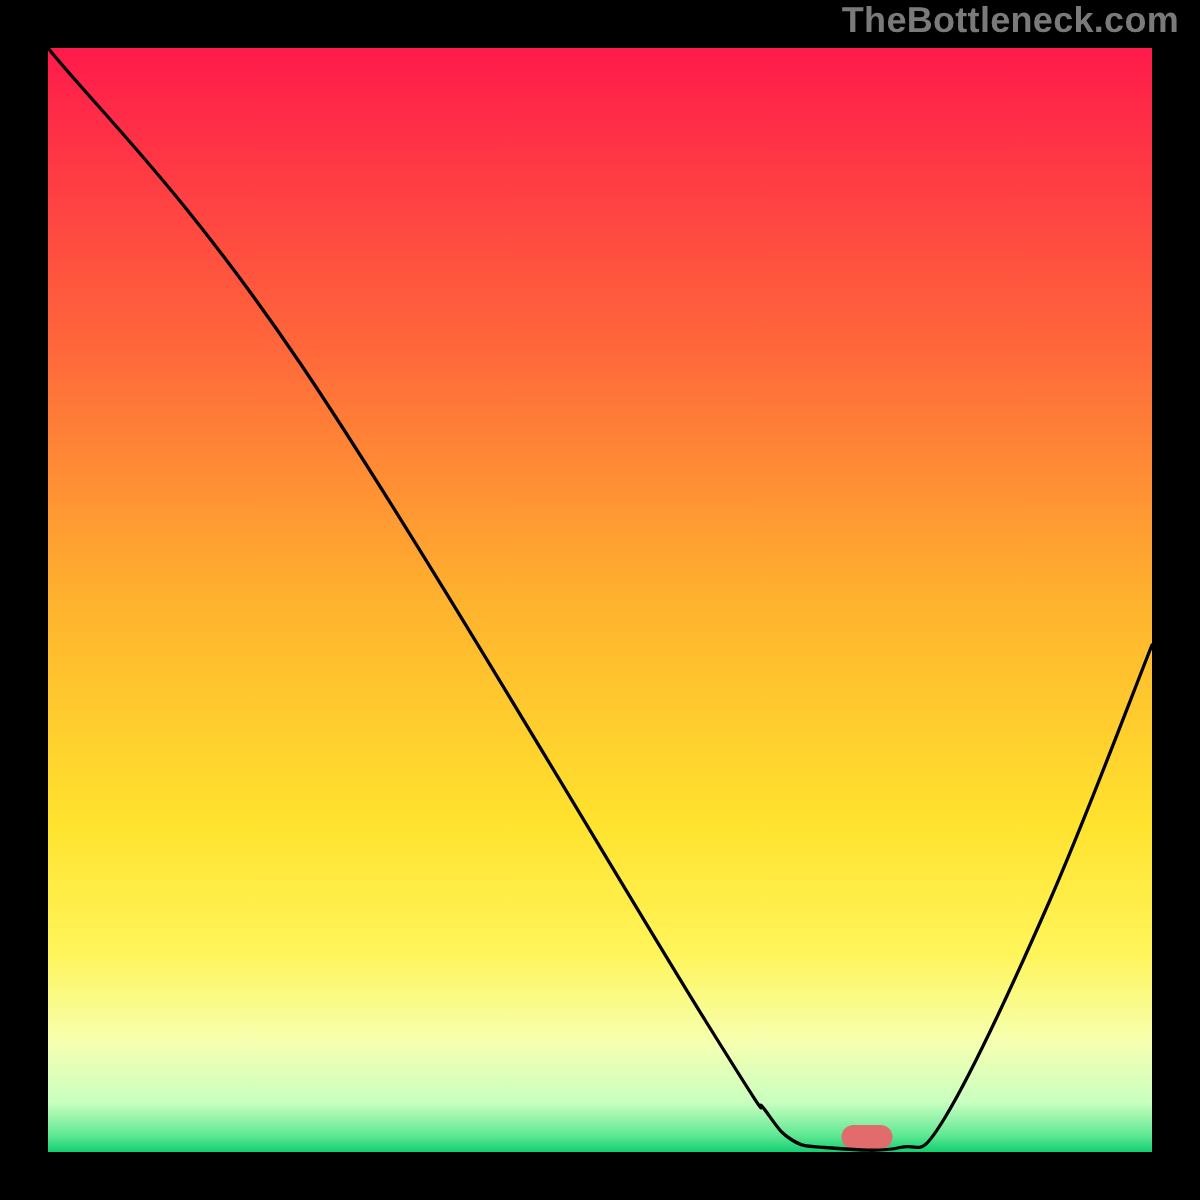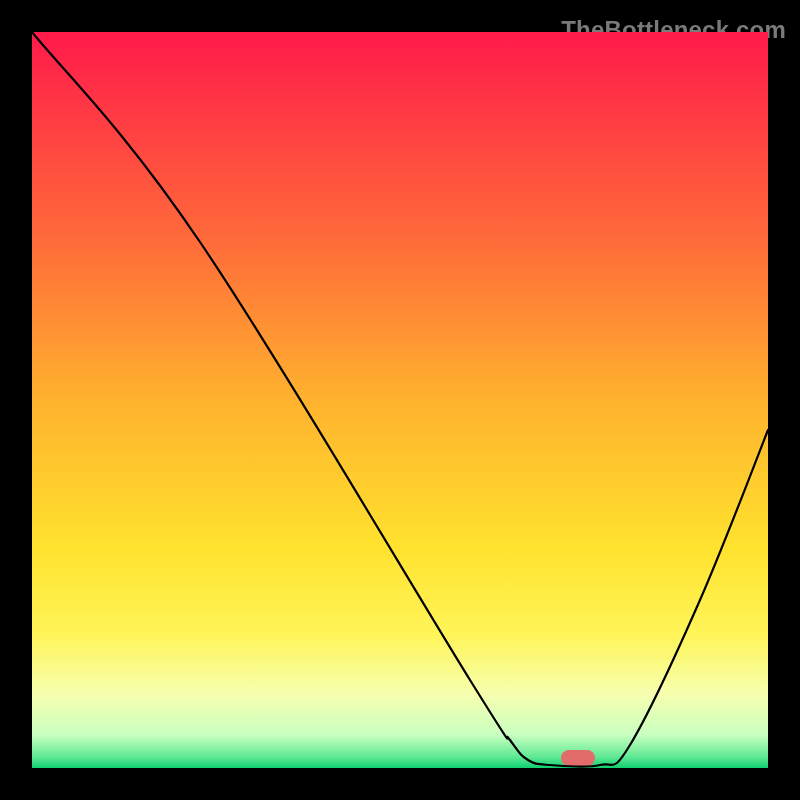--- a/index.html
+++ b/index.html
@@ -11,21 +11,21 @@
     overflow: hidden;
   }
   .frame {
     position: relative;
     width: 800px;
     height: 800px;
     background: #000;
   }
   .watermark {
     position: absolute;
-    top: 16px;
+    top: 0;
     right: 14px;
     font-family: Arial, Helvetica, sans-serif;
     font-size: 24px;
     font-weight: 600;
     color: #7a7a7a;
     letter-spacing: 0.2px;
     user-select: none;
   }
   svg {
     position: absolute;

